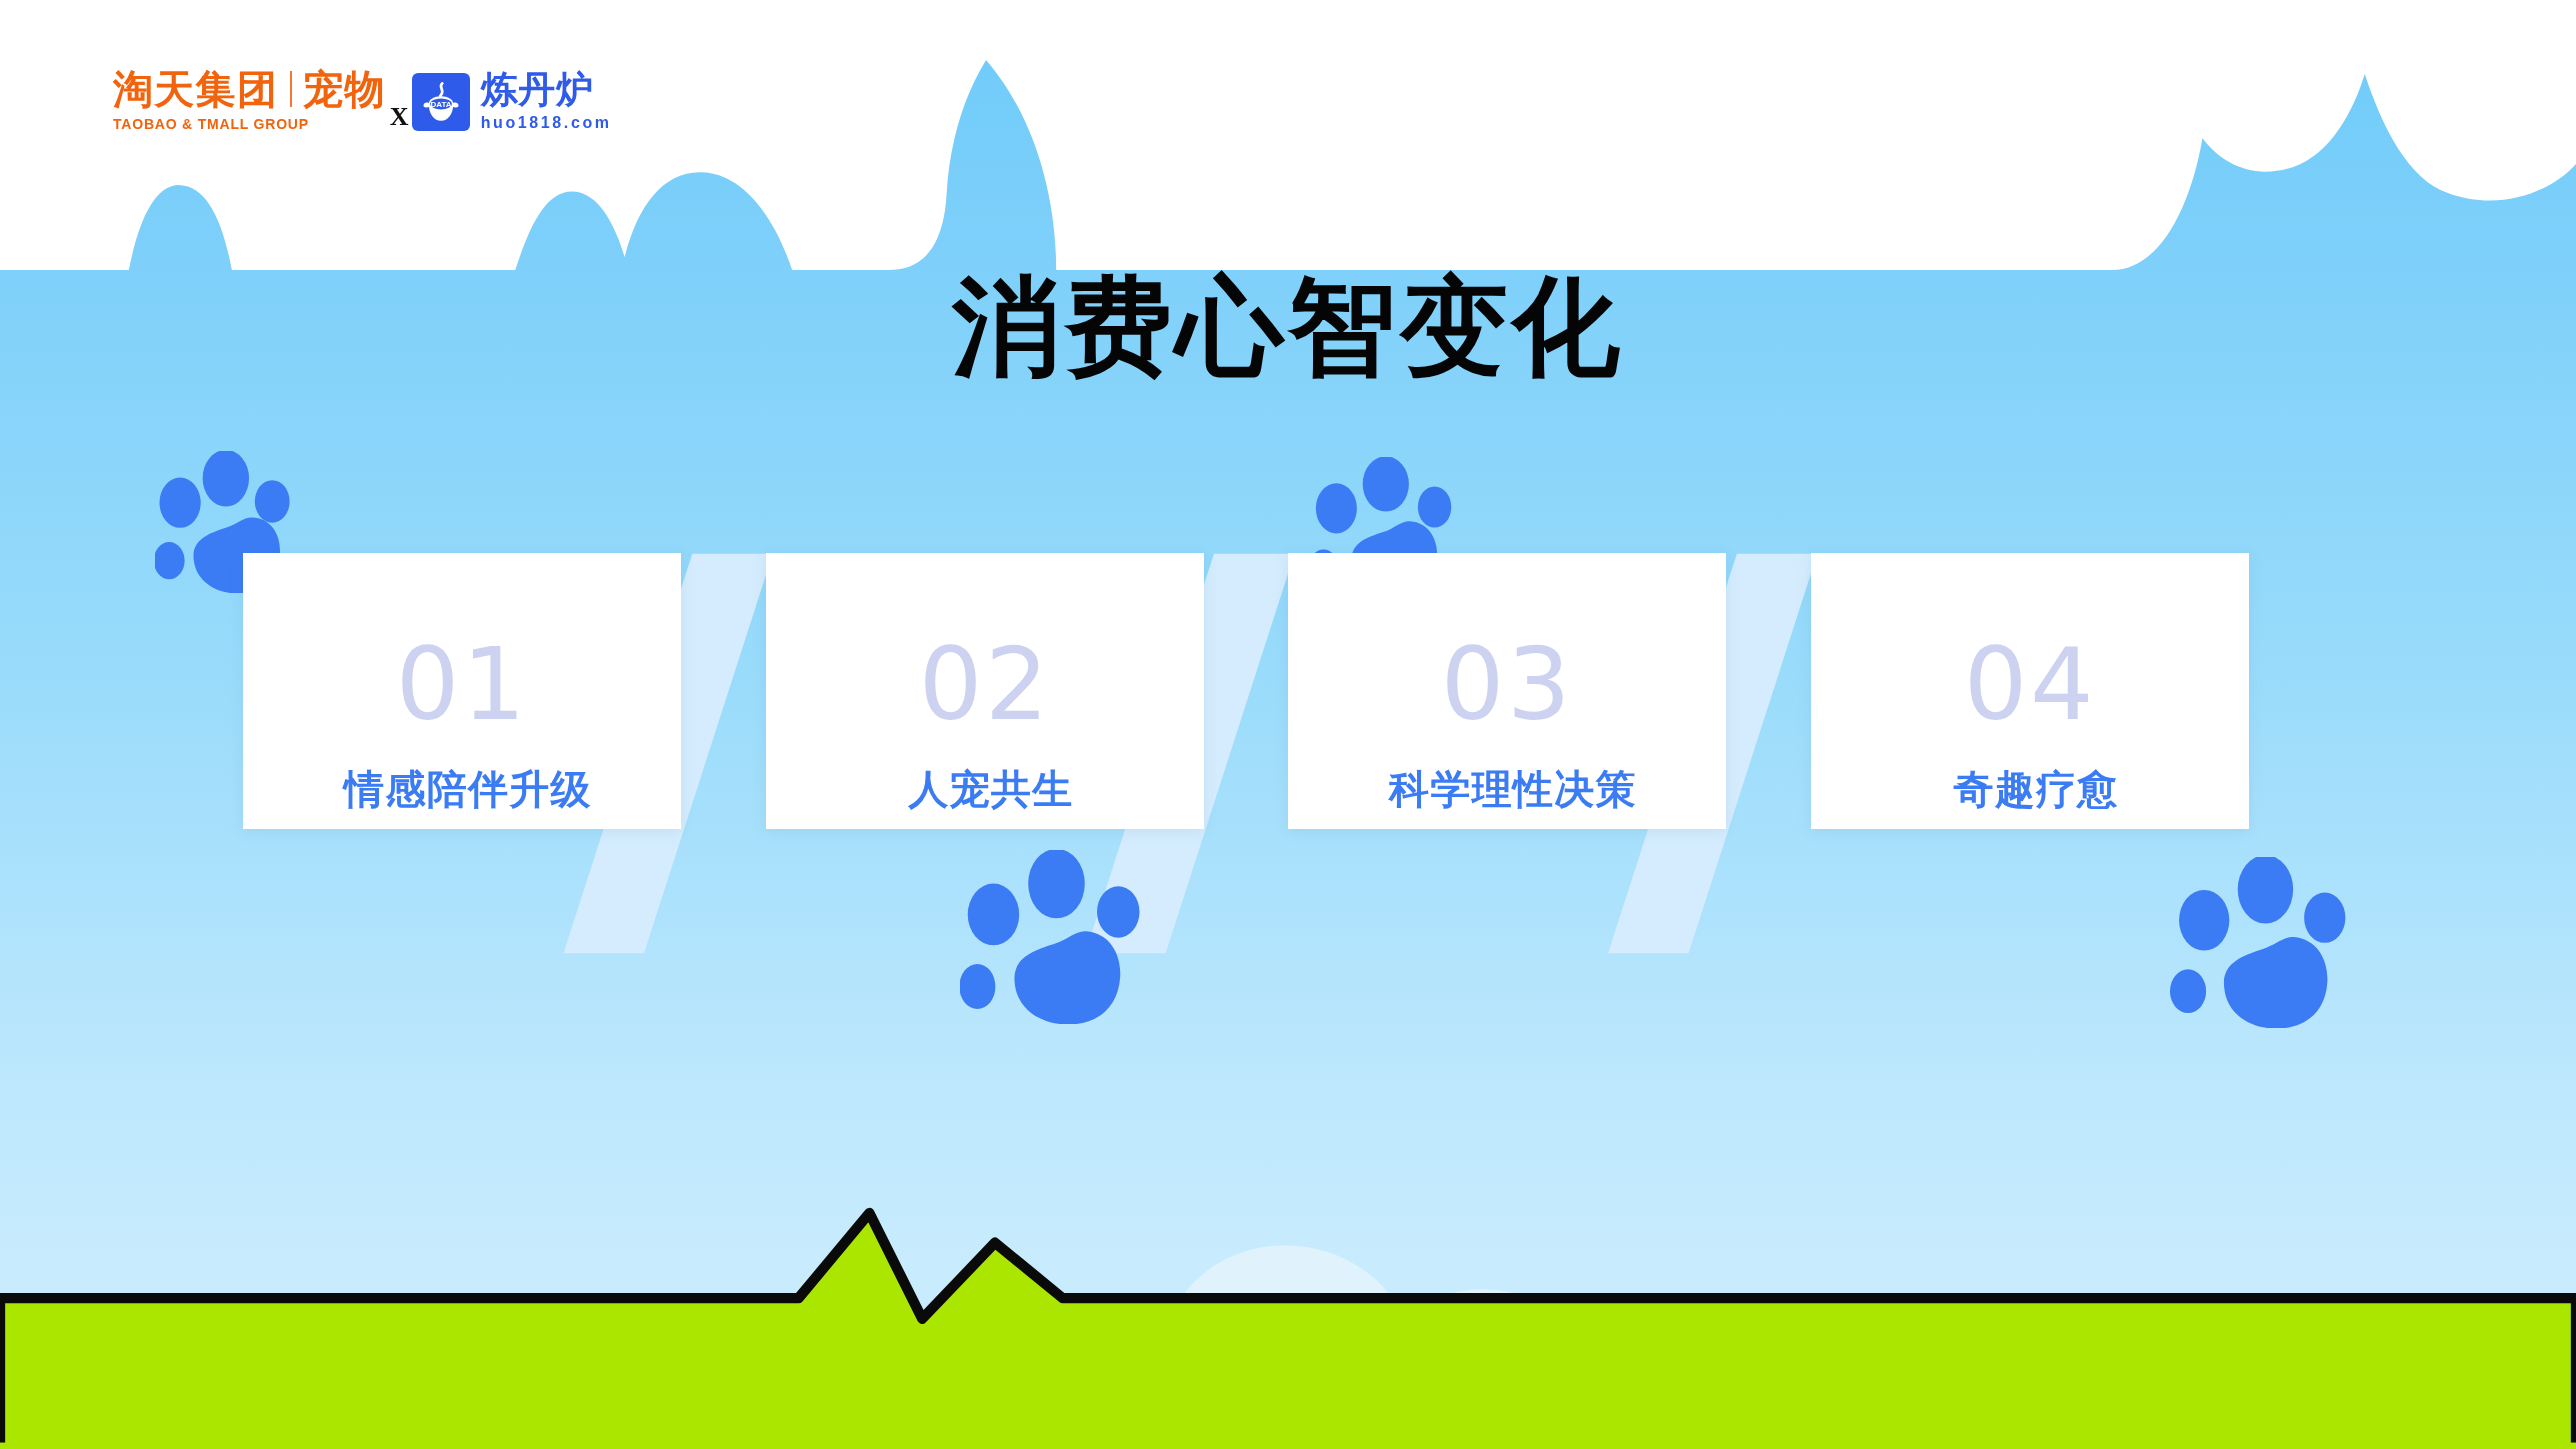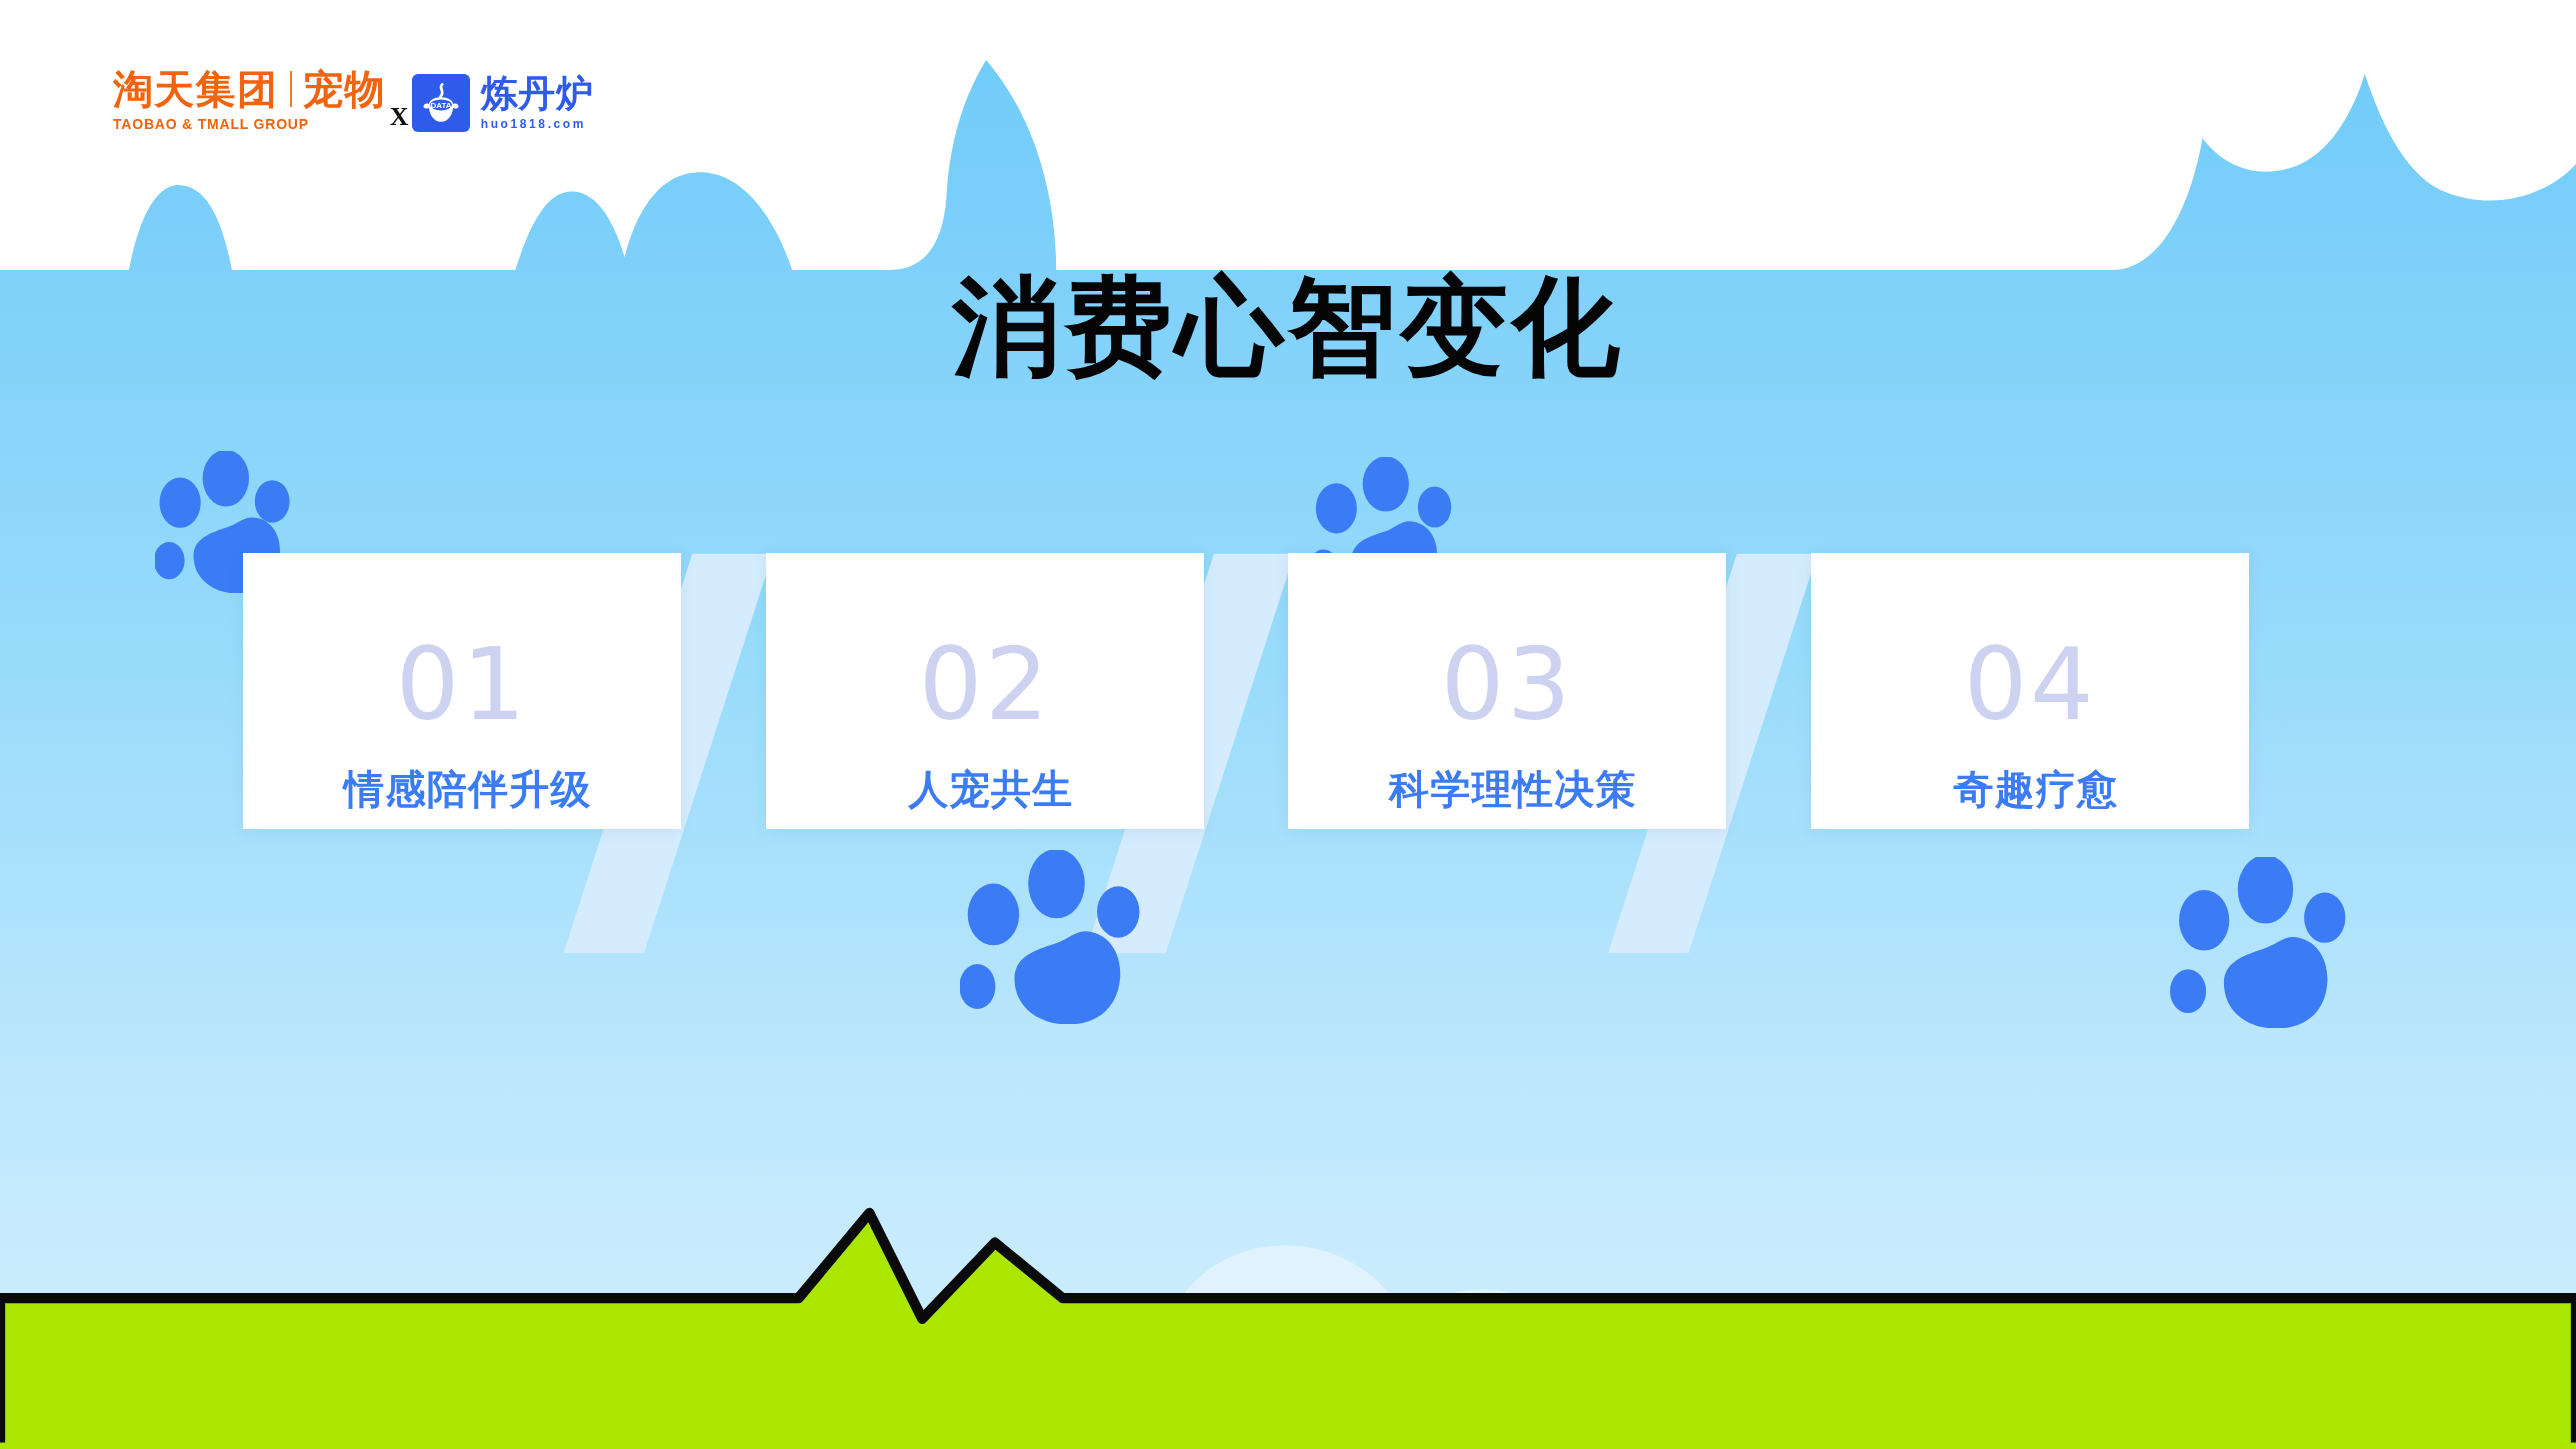--- a/index.html
+++ b/index.html
@@ -43,21 +43,21 @@
   .x-mark{color:#111;font-size:26px;font-weight:600;padding:0 3.9px;font-family:"Liberation Serif",serif;}
 
   .ldl-logo{display:flex;align-items:center;gap:10.3px;}
   .ldl-icon{width:58px;height:58px;border-radius:6px;background:#2f5bea;display:block;}
   .ldl-text{display:flex;flex-direction:column;align-items:flex-start;}
   .ldl-cn{
     color:#2f5bea;font-size:37px;font-weight:bold;line-height:1;letter-spacing:0.6px;
     font-family:"DejaVu Sans","Liberation Sans",sans-serif;
   }
   .ldl-en{
-    color:#2f5bea;font-size:12px;font-weight:bold;letter-spacing:2.6px;margin-top:5.8px;
+    color:#2f5bea;font-size:16px;font-weight:bold;letter-spacing:2.6px;margin-top:5.8px;
     font-family:"Liberation Sans",sans-serif;
   }
 
   
   .title{
     position:absolute;left:0;top:267px;width:2576px;text-align:center;
     color:#050505;font-size:108px;font-weight:bold;letter-spacing:3.9px;line-height:1.12;
     font-family:"DejaVu Sans","Liberation Sans",sans-serif;z-index:30;
   }
 

